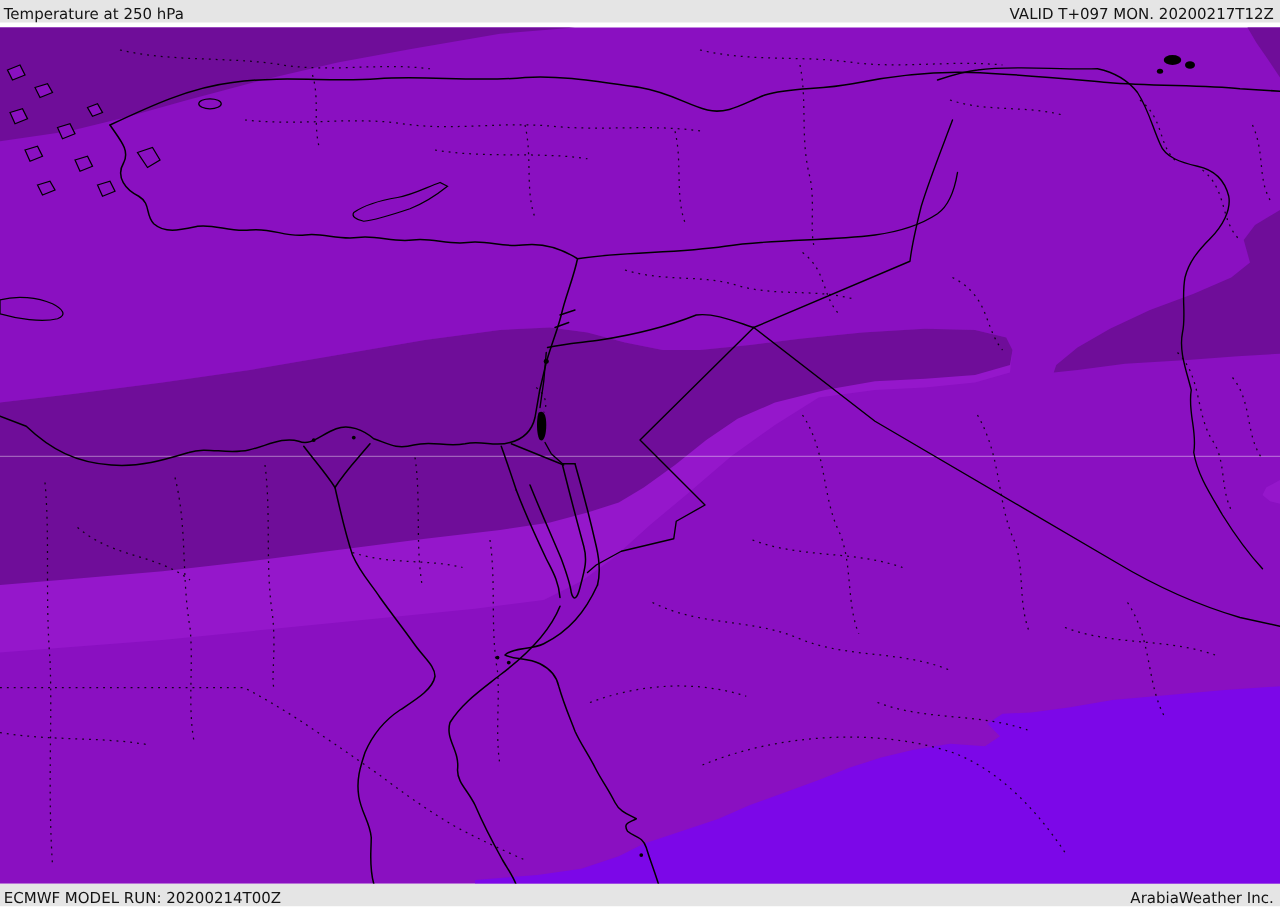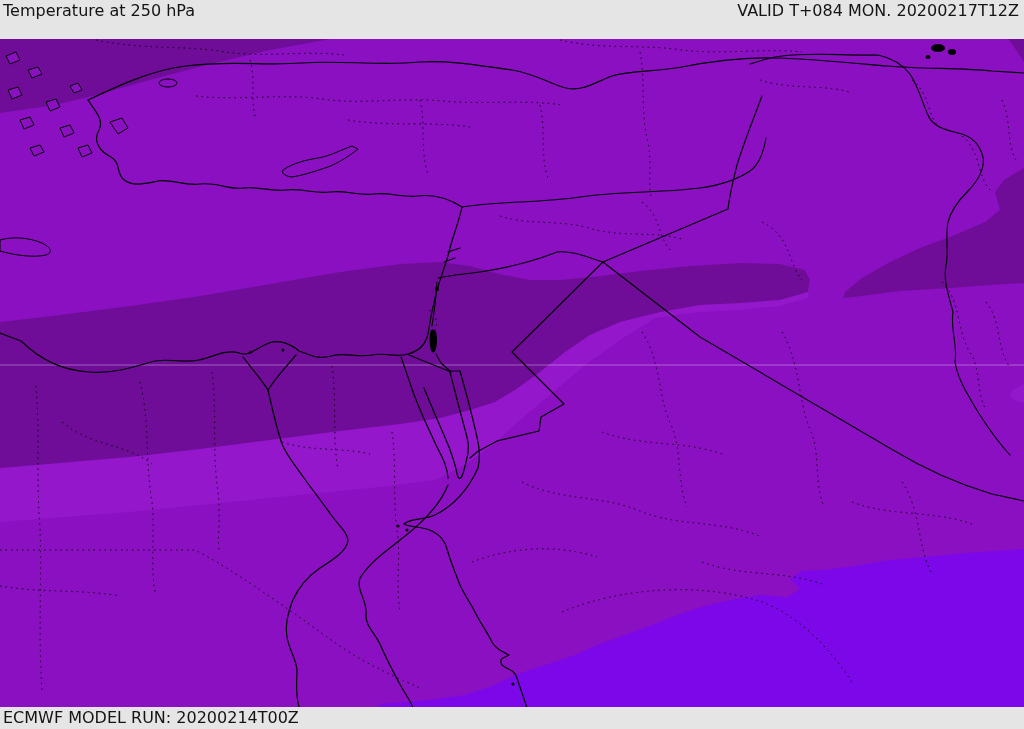--- a/index.html
+++ b/index.html
@@ -1,20 +1,20 @@
 <!DOCTYPE html>
 <html><head>
 <meta charset="utf-8">
 <style>
   html,body{margin:0;padding:0;background:#ffffff;}
   #stage{position:relative;width:1024px;height:729px;overflow:hidden;
          font-family:"DejaVu Sans","Liberation Sans",sans-serif;}
   #map-svg{position:absolute;left:0;top:0;}
-  .bar{position:absolute;left:0;width:1024px;height:39px;background:#e5e5e5;
-       color:#141414;font-size:16px;line-height:22px;white-space:nowrap;}
+  .bar{position:absolute;left:0;width:1024px;height:18px;background:#e5e5e5;
+       color:#141414;font-size:12px;line-height:22px;white-space:nowrap;}
   #top-bar{top:0;}
   #bottom-bar{top:707px;text-decoration:underline;}
   .bar .left{position:absolute;left:3px;top:0;}
   .bar .right{position:absolute;right:5px;top:0;}
   .coast{fill:none;stroke:#000;stroke-width:1.2;stroke-linejoin:round;stroke-linecap:round;}
   .border{fill:none;stroke:#000;stroke-width:1.1;stroke-linejoin:round;stroke-linecap:round;}
   .admin{fill:none;stroke:#000;stroke-width:1;stroke-dasharray:1.5 4;opacity:.85;}
   .isle{stroke:#000;stroke-width:1;}
   .lake{stroke:none;}
 </style>
@@ -138,20 +138,21 @@
       <circle class="lake" cx="251" cy="352" r="1.5"></circle>
       <circle class="lake" cx="283" cy="350" r="1.5"></circle>
       <circle class="lake" cx="398" cy="526" r="1.5"></circle>
       <circle class="lake" cx="407" cy="530" r="1.5"></circle>
       <circle class="lake" cx="513" cy="684" r="1.5"></circle>
     </g>
   </svg>
 
   <div id="top-bar" class="bar">
     <span class="left">Temperature at 250 hPa</span>
-    <span class="right">VALID T+084 MON. 20200217T12Z</span>
+    <span class="right">VALID T+097 MON. 20200217T12Z</span>
   </div>
 
   <div id="bottom-bar" class="bar">
     <span class="left">ECMWF MODEL RUN: 20200214T00Z</span>
+    <span class="right">ArabiaWeather Inc.</span>
   </div>
 
 </div>
 
 </body></html>

